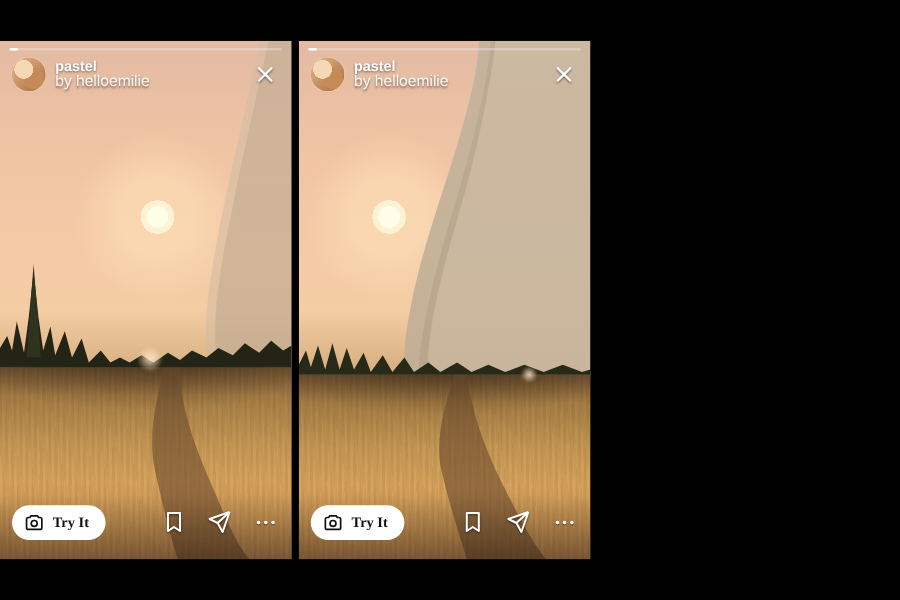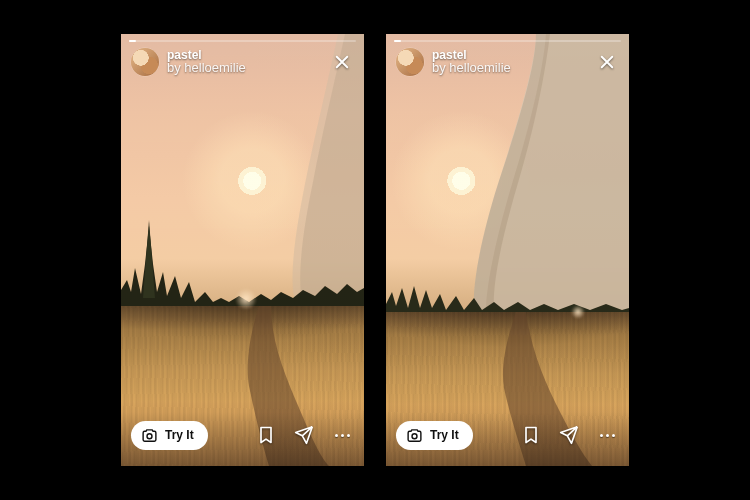--- a/index.html
+++ b/index.html
@@ -1,16 +1,16 @@
 <!DOCTYPE html>
 <html><head>
 <meta charset="utf-8">
 <style>
   html,body{margin:0;padding:0;width:750px;height:500px;background:#000;font-family:-apple-system,Helvetica,Arial,sans-serif;}
-  .stage{display:flex;justify-content:center;align-items:center;width:750px;height:500px;gap:22px;}
+  .stage{display:flex;justify-content:flex-start;align-items:center;width:750px;height:500px;gap:6px;}
   .phone{position:relative;width:243px;height:432px;overflow:hidden;background:#000;}
   .scene{position:absolute;inset:0;}
   .sky{position:absolute;inset:0;background:
       radial-gradient(circle at var(--sunx) 34%, rgba(255,255,235,0.98) 0 9px, rgba(255,250,220,0.85) 9px 14px, rgba(255,225,185,0.55) 14px 32px, rgba(255,210,170,0.0) 70px),
       linear-gradient(180deg,#e0b7a2 0%, #edc1a4 18%, #f3c9a8 38%, #f3cda7 52%, #d9b38a 62%, #b58e67 78%);
   }
   .cliff{position:absolute;top:0;width:100%;height:100%;}
   .cliff svg{position:absolute;top:0;left:0;width:100%;height:100%;}
   .trees{position:absolute;left:0;right:0;width:100%;}
   .trees svg{display:block;width:100%;height:100%;}
@@ -35,21 +35,21 @@
       linear-gradient(135deg,#e6b98a,#a56a3e);
       box-shadow:0 0 0 0.5px rgba(255,255,255,0.25);} 
   .htxt{display:flex;flex-direction:column;line-height:1.05;}
   .title{color:#fff;font-size:12px;font-weight:600;text-shadow:0 1px 2px rgba(0,0,0,0.5);} 
   .byline{color:rgba(255,255,255,0.92);font-size:13px;text-shadow:0 1px 2px rgba(0,0,0,0.5);} 
   .close{margin-left:auto;display:flex;align-items:center;justify-content:center;width:24px;height:24px;} 
   .close svg{stroke:#fff;filter:drop-shadow(0 1px 1px rgba(0,0,0,0.5));}
 
   .footer{position:absolute;left:0;right:0;bottom:0;height:54px;display:flex;align-items:center;padding:0 10px 8px 10px;box-sizing:border-box;gap:14px;
       background:linear-gradient(180deg,transparent,rgba(0,0,0,0.35));}
-  .tryit{display:flex;align-items:center;gap:7px;background:#fff;color:#111;border-radius:999px;padding:6px 14px 6px 10px;font-size:12px;font-weight:600;}
+  .tryit{display:flex;align-items:center;gap:7px;background:#fff;color:#111;border-radius:999px;padding:6px 14px 6px 10px;font-size:12px;font-weight:600;font-family:Liberation Serif, serif;}
   .tryit svg{display:block;}
   .spacer{flex:1;}
   .iconbtn{display:flex;align-items:center;justify-content:center;width:24px;height:24px;}
   .iconbtn svg{stroke:#fff;filter:drop-shadow(0 1px 1px rgba(0,0,0,0.5));}
   .more{display:flex;gap:3px;align-items:center;justify-content:center;width:24px;height:24px;}
   .more span{width:3px;height:3px;border-radius:50%;background:#fff;box-shadow:0 1px 1px rgba(0,0,0,0.5);} 
 </style>
 </head>
 <body>
 

